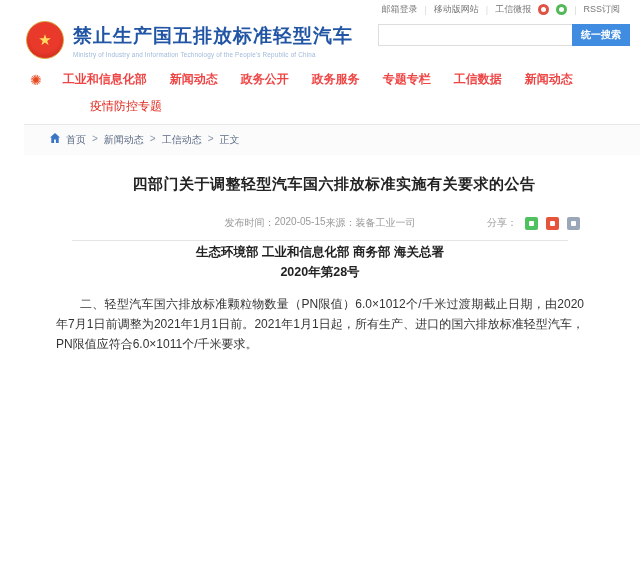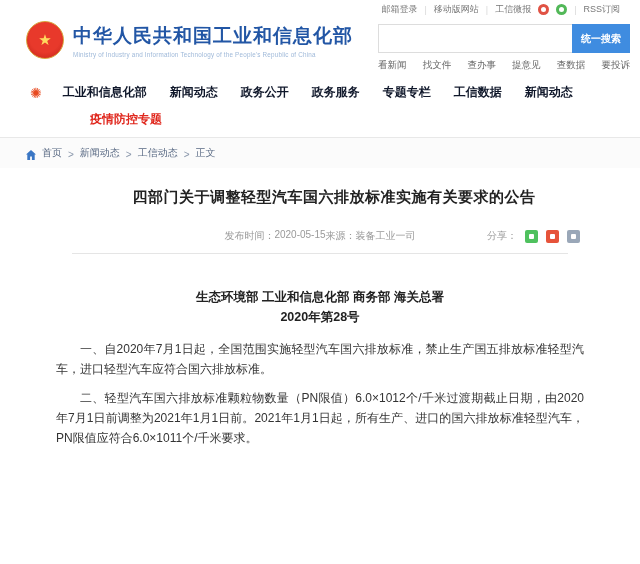--- a/index.html
+++ b/index.html
@@ -23,62 +23,62 @@
             padding:2px 10px 6px 26px; }
   .brand { display:flex; align-items:center; gap:9px; margin-top:3px; }
   .emblem { width:38px; height:38px; border-radius:50%;
             background:radial-gradient(circle at 50% 42%, #e8392b 0 55%, #bf2318 100%);
             border:1px solid #d8a43c; display:flex; align-items:center; justify-content:center;
             color:#ffd95e; font-size:15px; flex:0 0 auto; }
   .brand-text .cn { font-size:19px; font-weight:bold; color:#2256a5; letter-spacing:1px; }
   .brand-text .en { font-size:6.3px; color:#9fb9d9; margin-top:2px; letter-spacing:.2px; }
 
   .header-right { width:252px; margin-top:6px; }
-  .search-row { display:flex; height:29px; }
+  .search-row { display:flex; height:22px; }
   .search-input { flex:1; border:1px solid #ddd; border-right:none; outline:none;
                   font-size:10px; padding:0 5px; color:#333; }
   .search-btn { width:58px; background:#3f8ce0; color:#fff; border:none; font-size:10px;
                 font-weight:bold; cursor:pointer; }
   .quick-links { display:flex; justify-content:space-between; margin-top:6px;
                  font-size:9.5px; color:#666; }
   .quick-links span { cursor:pointer; }
 
   
   .navbar { padding:6px 0 0 30px; }
   .nav-row1 { display:flex; align-items:center; gap:23px; }
   .gear-icon { color:#e8491f; font-size:14px; line-height:1; margin-right:-2px; }
-  .nav-item { font-size:12px; font-weight:bold; color:#0f172a; text-decoration:none; cursor:pointer; }
+  .nav-item { font-size:12px; font-weight:bold; color:#ef4444; text-decoration:none; cursor:pointer; }
   .nav-row2 { padding:8px 0 9px 60px; }
-  .nav-special { font-size:12px; font-weight:bold; color:#e0281e; cursor:pointer; }
+  .nav-special { font-size:12px; font-weight:normal; color:#e0281e; cursor:pointer; }
 
   
   .breadcrumb { border-top:1px solid #e8e8e8; background:#fbfbfb;
-                padding:8px 0 8px 26px; display:flex; align-items:flex-end; gap:6px;
-                font-size:10px; color:#5b6b85; }
+                padding:8px 0 8px 26px; display:flex; align-items:flex-start; gap:6px;
+                font-size:10px; color:#5b6b85;margin-left:24px; }
   .crumb { cursor:pointer; }
   .crumb-sep { color:#8a97ab; }
   .home-icon { display:inline-flex; }
 
   
   .article { padding-top:20px; }
   .article-title { text-align:center; font-size:15px; font-weight:bold; color:#222;
                    letter-spacing:.5px;padding-left:28px; }
   .meta-row { display:flex; align-items:center; margin:22px 60px 0 60px; font-size:10px; color:#999; }
   .meta-spacer { flex:1; }
   .meta-center { flex:0 0 auto; display:flex; gap:0; }
   .meta-share { flex:1; display:flex; justify-content:flex-end; align-items:center; gap:8px; }
   .share-icon { width:13px; height:13px; border-radius:2px; display:inline-block; position:relative; }
   .share-icon::after { content:""; position:absolute; left:4px; top:4px; width:5px; height:5px;
                        background:#fff; border-radius:1px; }
   .share-wechat { background:#4fc15e; }
   .share-weibo { background:#e6533a; }
   .share-qq { background:#9aa7b8; }
   .meta-divider { border-bottom:1px solid #e5e5e5; margin:10px 72px 0 72px; }
 
-  .doc-header { text-align:center; margin-top:33px; font-size:12.5px; font-weight:bold;
+  .doc-header { text-align:center; margin-top:1px; font-size:12.5px; font-weight:bold;
                 color:#222; line-height:20px; }
   .body-text { padding:12px 56px 0 56px; }
   .body-text p { font-size:12px; color:#333; line-height:20px; text-indent:2em;
                  text-align:justify; margin-bottom:9px; }
 </style>
 </head>
 <body>
 
 <div class="topbar">
   <a>邮箱登录</a>
@@ -89,36 +89,28 @@
   <span class="dot-icon weibo-dot"></span>
   <span class="dot-icon wechat-dot"></span>
   <span class="tb-sep">|</span>
   <a>RSS订阅</a>
 </div>
 
 <div class="header">
   <div class="brand">
     <div class="emblem">★</div>
     <div class="brand-text">
-      <div class="cn">中华人民共和国工业和信息化部</div>
+      <div class="cn">禁止生产国五排放标准轻型汽车</div>
       <div class="en">Ministry of Industry and Information Technology of the People's Republic of China</div>
     </div>
   </div>
   <div class="header-right">
     <div class="search-row">
       <input class="search-input" placeholder="" style="">
       <button class="search-btn">统一搜索</button>
-    </div>
-    <div class="quick-links">
-      <span>看新闻</span>
-      <span>找文件</span>
-      <span>查办事</span>
-      <span>提意见</span>
-      <span>查数据</span>
-      <span>要投诉</span>
     </div>
   </div>
 </div>
 
 <div class="navbar">
   <div class="nav-row1">
     <span class="gear-icon">✺</span>
     <a class="nav-item">工业和信息化部</a>
     <a class="nav-item">新闻动态</a>
     <a class="nav-item">政务公开</a>
@@ -166,17 +158,16 @@
     </div>
   </div>
   <div class="meta-divider"></div>
 
   <div class="doc-header">
     <div>生态环境部 工业和信息化部 商务部 海关总署</div>
     <div>2020年第28号</div>
   </div>
 
   <div class="body-text">
-    <p>一、自2020年7月1日起，全国范围实施轻型汽车国六排放标准，禁止生产国五排放标准轻型汽车，进口轻型汽车应符合国六排放标准。</p>
     <p>二、轻型汽车国六排放标准颗粒物数量（PN限值）6.0×1012个/千米过渡期截止日期，由2020年7月1日前调整为2021年1月1日前。2021年1月1日起，所有生产、进口的国六排放标准轻型汽车，PN限值应符合6.0×1011个/千米要求。</p>
 
   </div>
 </div>
 
 </body></html>

